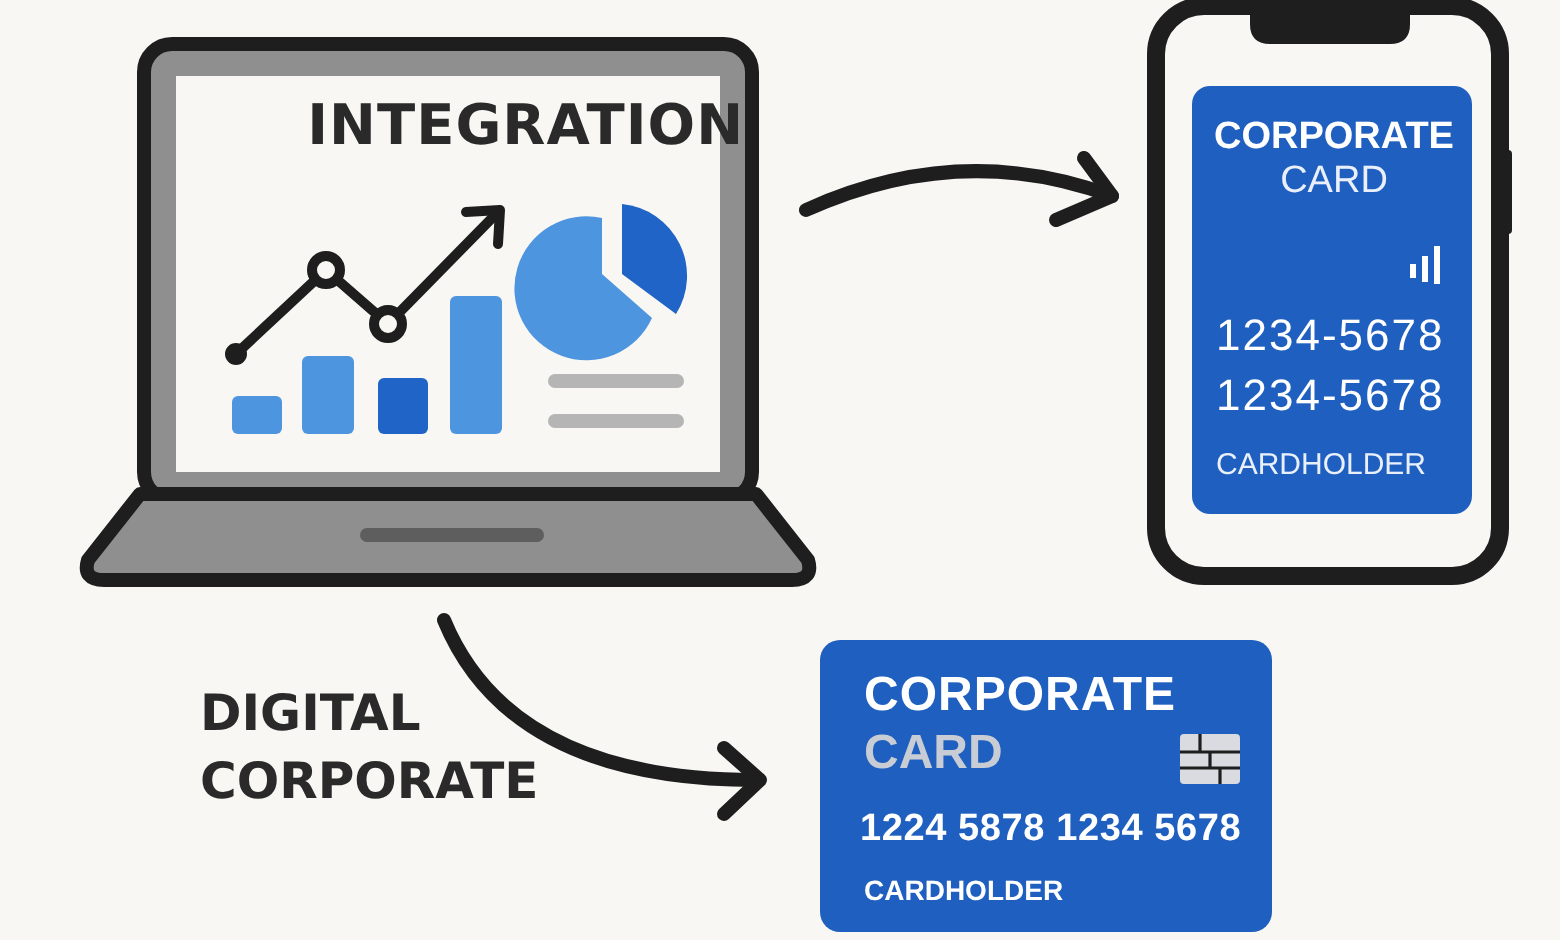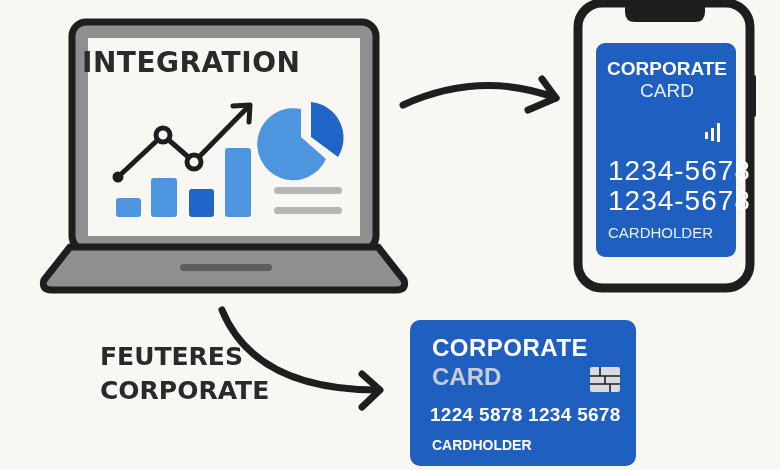--- a/index.html
+++ b/index.html
@@ -1,22 +1,22 @@
 <!DOCTYPE html>
 <html><head>
 <meta charset="utf-8">
 <style>
   html, body { margin:0; padding:0; }
   body { width:780px; height:470px; background:#f9f7f3; position:relative; overflow:hidden; font-family:"DejaVu Sans", sans-serif; }
   svg.full { position:absolute; left:0; top:0; }
-  .screen-title { position:absolute; left:82px; top:46px; width:290px; text-align:left; font-family:"DejaVu Sans", sans-serif; font-weight:bold; font-size:28px; letter-spacing:0.5px; color:#2a2a2a; }
+  .screen-title { position:absolute; left:82px; top:46px; width:290px; text-align:right; font-family:"DejaVu Sans", sans-serif; font-weight:bold; font-size:28px; letter-spacing:0.5px; color:#2a2a2a; }
   .phone-card-title { position:absolute; left:598px; top:58px; width:138px; text-align:center; color:#fff; font-weight:bold; font-family:"Liberation Sans", sans-serif; line-height:22px; }
   .phone-card-title .l1 { font-size:19px; display:block; }
   .phone-card-title .l2 { font-size:19px; display:block; color:#eaf0fb; font-weight:normal; }
-  .phone-num { position:absolute; left:608px; color:#fff; font-family:"Liberation Sans", sans-serif; font-size:28px; letter-spacing:1px; }
+  .phone-num { position:absolute; left:608px; color:#fff; font-family:"Liberation Sans", sans-serif; font-size:22px; letter-spacing:1px; }
   .phone-holder { position:absolute; left:608px; top:224px; color:#eaf0fb; font-family:"Liberation Sans", sans-serif; font-size:15px; }
   .card-title1 { position:absolute; left:432px; top:334px; color:#fff; font-family:"Liberation Sans", sans-serif; font-weight:bold; font-size:24px; letter-spacing:0.5px; }
   .card-title2 { position:absolute; left:432px; top:363px; color:#c8ccd4; font-family:"Liberation Sans", sans-serif; font-weight:bold; font-size:24px; }
   .card-num { position:absolute; left:430px; top:404px; color:#fff; font-family:"Liberation Sans", sans-serif; font-weight:bold; font-size:19px; letter-spacing:0.3px; }
   .card-holder { position:absolute; left:432px; top:437px; color:#fff; font-family:"Liberation Sans", sans-serif; font-weight:bold; font-size:14px; }
   .side-label { position:absolute; left:100px; color:#2a2a2a; font-family:"DejaVu Sans", sans-serif; font-weight:bold; font-size:25px; }
 </style>
 </head>
 <body>
 
@@ -91,14 +91,14 @@
 </div>
 <div class="phone-num" style="top:155px;">1234-5678</div>
 <div class="phone-num" style="top:185px;">1234-5678</div>
 <div class="phone-holder">CARDHOLDER</div>
 
 <div class="card-title1">CORPORATE</div>
 <div class="card-title2">CARD</div>
 <div class="card-num">1224 5878 1234 5678</div>
 <div class="card-holder">CARDHOLDER</div>
 
-<div class="side-label" style="top:342px;">FEUTERES</div>
+<div class="side-label" style="top:342px;">DIGITAL</div>
 <div class="side-label" style="top:376px;">CORPORATE</div>
 
 </body></html>

